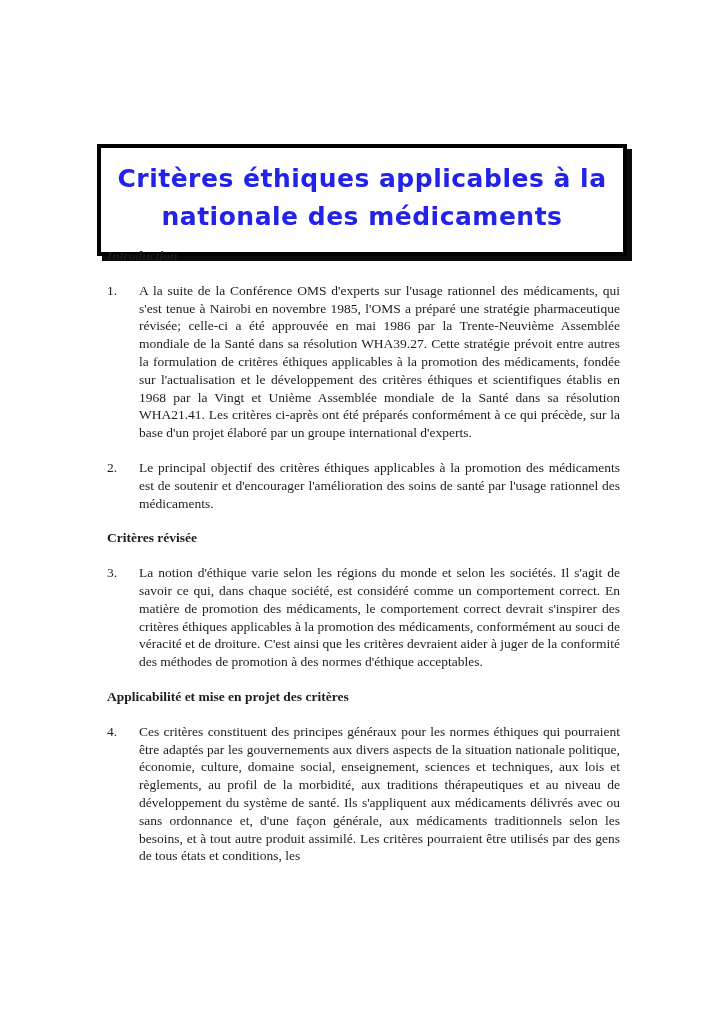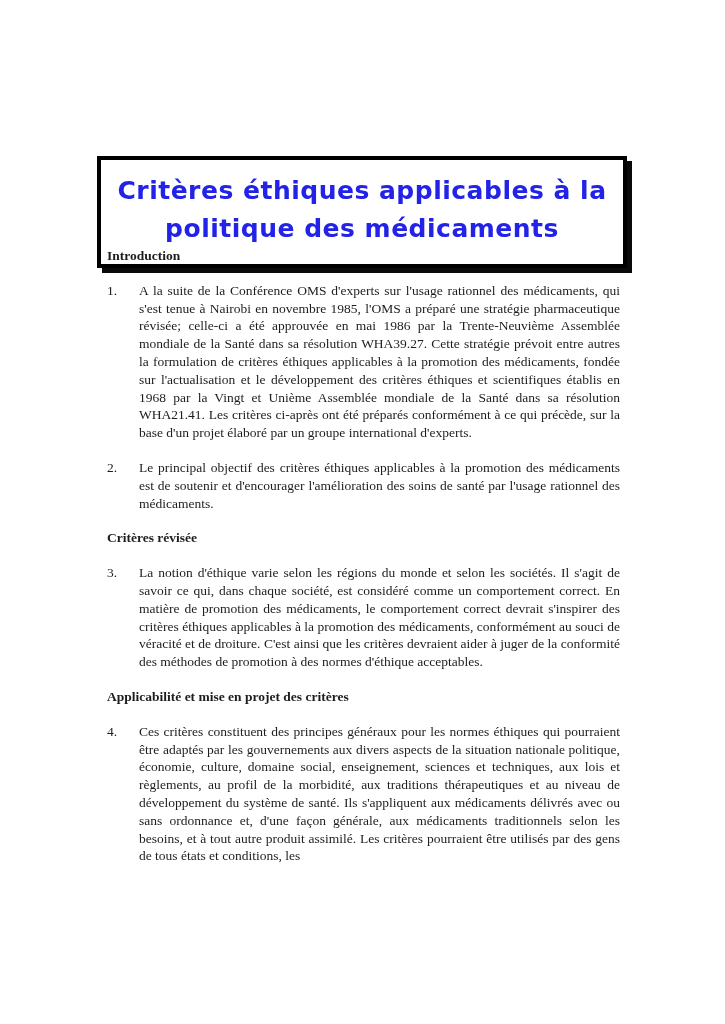--- a/index.html
+++ b/index.html
@@ -11,21 +11,21 @@
     position: relative;
     width: 725px;
     height: 1024px;
     background: #ffffff;
     overflow: hidden;
   }
   
   .title-box {
     position: absolute;
     left: 97px;
-    top: 156px;
+    top: 144px;
     width: 530px;
     box-sizing: border-box;
     border: 4px solid #000000;
     box-shadow: 5px 5px 0 #0a0a0a;
     background: #ffffff;
     text-align: center;
     padding: 12px 10px 16px 10px;
   }
   .title-line {
     font-family: "DejaVu Sans", sans-serif;
@@ -45,41 +45,42 @@
     font-size: 13.5px;
     line-height: 17.8px;
     color: #1d1d1d;
   }
   .section-heading {
     font-weight: bold;
     margin: 17px 0 17px 0;
   }
   .section-heading:first-child {
     margin-top: 0;
+    font-style: italic;
   }
   .numbered-para {
     position: relative;
     padding-left: 32px;
     text-align: justify;
     margin: 0 0 17px 0;
   }
   .para-number {
     position: absolute;
     left: 0;
     top: 0;
   }
 </style>
 </head>
 <body>
 
 <div id="page">
 
   <div class="title-box">
     <div class="title-line">Critères éthiques applicables à la</div>
-    <div class="title-line">politique des médicaments</div>
+    <div class="title-line">nationale des médicaments</div>
   </div>
 
   <div class="content">
 
     <div class="section-heading">Introduction</div>
     <div class="numbered-para">
       <span class="para-number">1.</span>
       <span>A la suite de la Conférence OMS d'experts sur l'usage rationnel des médicaments, qui s'est tenue à Nairobi en novembre 1985, l'OMS a préparé une stratégie pharmaceutique révisée; celle-ci a été approuvée en mai 1986 par la Trente-Neuvième Assemblée mondiale de la Santé dans sa résolution WHA39.27. Cette stratégie prévoit entre autres la formulation de critères éthiques applicables à la promotion des médicaments, fondée sur l'actualisation et le développement des critères éthiques et scientifiques établis en 1968 par la Vingt et Unième Assemblée mondiale de la Santé dans sa résolution WHA21.41. Les critères ci-après ont été préparés conformément à ce qui précède, sur la base d'un projet élaboré par un groupe international d'experts.</span>
     </div>
 

